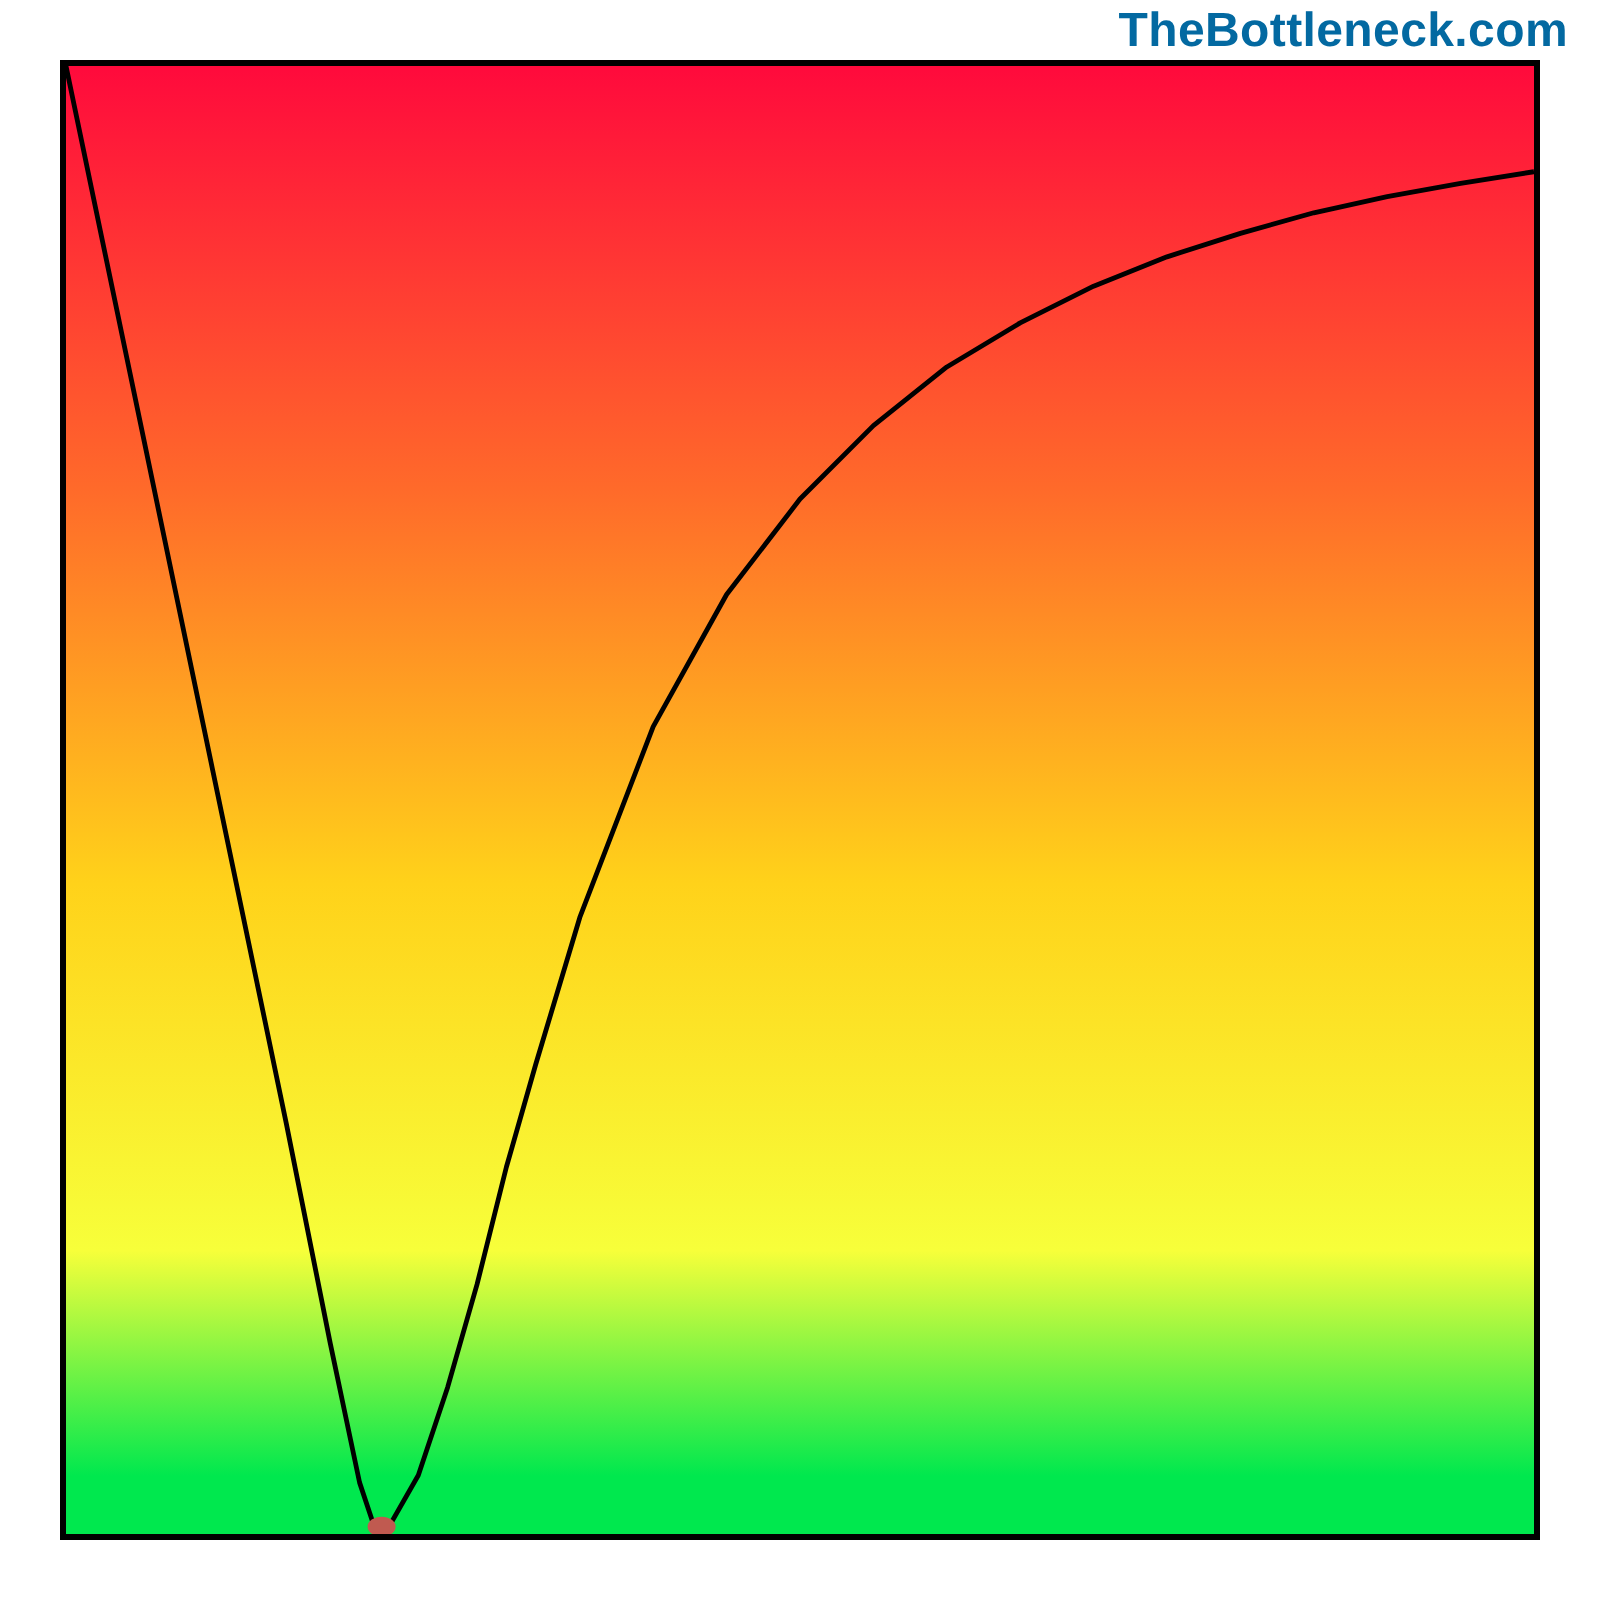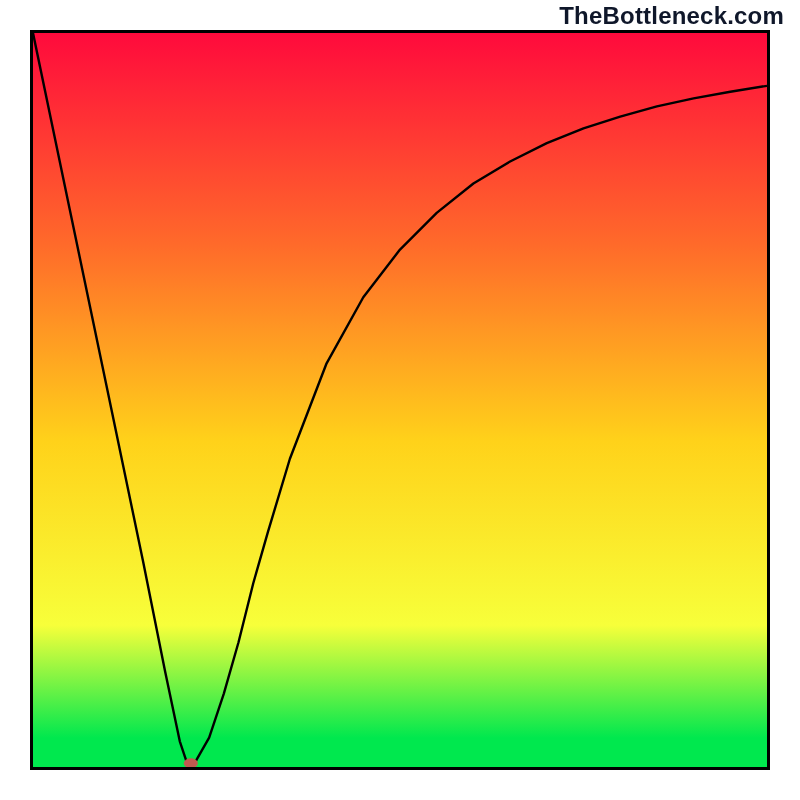--- a/index.html
+++ b/index.html
@@ -13,21 +13,21 @@
     height: 800px;
     position: relative;
     box-sizing: border-box;
   }
   .watermark {
     position: absolute;
     top: 2px;
     right: 16px;
     font-size: 24px;
     font-weight: 600;
-    color: #0f172a;
+    color: #0369a1;
     letter-spacing: 0.2px;
   }
   .plot-box {
     position: absolute;
     left: 30px;
     top: 30px;
     width: 740px;
     height: 740px;
     background: #00e84e;
     border: 3px solid #000;

